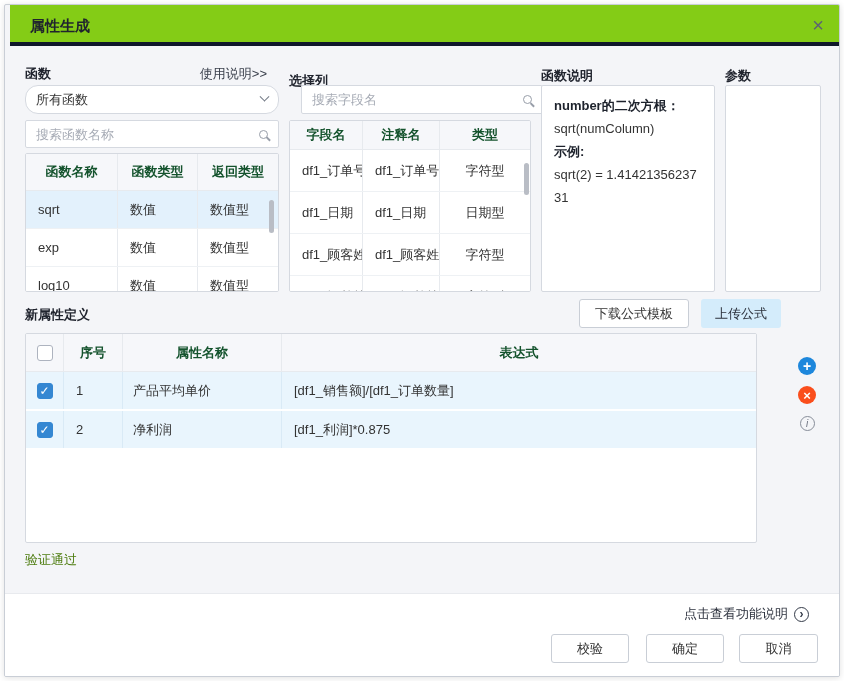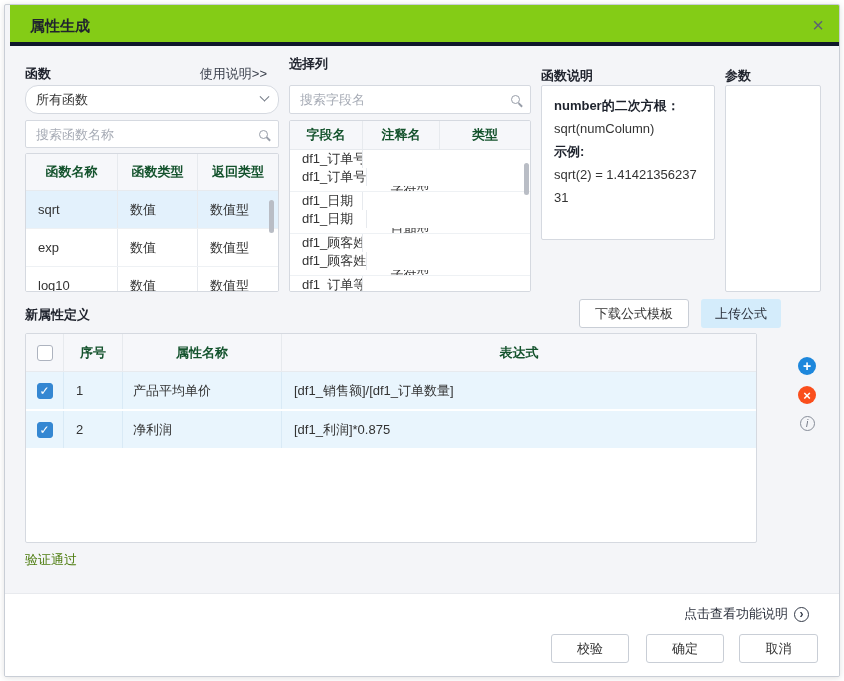--- a/index.html
+++ b/index.html
@@ -42,25 +42,25 @@
 
   
   .ftable { left:20px; top:148px; width:254px; height:139px; }
   .ftable .thead { height:37px; }
   .ftable .brow { height:38px; }
   .f1 { width:92px; } .f2 { width:80px; } .f3 { flex:1; }
 
   
   .ctable { left:284px; top:115px; width:242px; height:172px; }
   .ctable .thead { height:29px; }
-  .ctable .brow { height:42px;flex-direction:column; }
+  .ctable .brow { height:42px; }
   .m1 { width:73px; } .m2 { width:77px; } .m3 { flex:1; }
 
   
-  .docbox { left:536px; top:80px; width:174px; height:155px; padding:8px 12px; font-size:13px; color:#333; line-height:23px; }
+  .docbox { left:536px; top:80px; width:174px; height:207px; padding:8px 12px; font-size:13px; color:#333; line-height:23px; }
   .docbox .b { font-weight:bold; color:#1d222c; }
   .docbox .ex { word-break:break-all; }
   .parambox { left:720px; top:80px; width:96px; height:207px; }
 
   
   .attr-label { left:20px; top:301px; }
   .btn { position:absolute; display:flex; align-items:center; justify-content:center; font-size:13px; color:#333; background:#fff; border:1px solid #c9ced6; border-radius:3px; cursor:pointer; }
   .btn-dl { left:574px; top:294px; width:110px; height:29px; }
   .btn-ul { left:696px; top:294px; width:80px; height:29px; background:#d4ecfb; border:none; color:#2b313c; }
 
@@ -95,21 +95,21 @@
 
   <div class="hdr">
     <div class="hdr-title">属性生成</div>
     <div class="hdr-close">×</div>
   </div>
 
   <div class="label-row-left">
     <span class="sec-label" style="position:static">函数</span>
     <span class="usage-link">使用说明&gt;&gt;</span>
   </div>
-  <div class="sec-label" style="left:284px; top:50px;">选择列</div>
+  <div class="sec-label" style="left:284px; top:67px;">选择列</div>
   <div class="sec-label" style="left:536px; top:62px;">函数说明</div>
   <div class="sec-label" style="left:720px; top:62px;">参数</div>
 
   <div class="box select">
     <span>所有函数</span>
     <span class="chev"></span>
   </div>
 
   <div class="box search-wrap" style="left:20px; top:115px; width:254px; height:28px;">
     <input type="text" placeholder="搜索函数名称" style="">
@@ -133,21 +133,21 @@
       <div class="tcell f3 last">数值型</div>
     </div>
     <div class="trow brow">
       <div class="tcell f1">log10</div>
       <div class="tcell f2">数值</div>
       <div class="tcell f3 last">数值型</div>
     </div>
   </div>
   <div class="thumb" style="left:264px; top:195px; height:33px;"></div>
 
-  <div class="box search-wrap" style="left:284px; top:80px; width:242px; height:29px;">
+  <div class="box search-wrap" style="left:296px; top:80px; width:242px; height:29px;">
     <input type="text" placeholder="搜索字段名" style="">
     <span class="mag"></span>
   </div>
 
   <div class="box tbl ctable">
     <div class="trow thead">
       <div class="tcell ctr m1">字段名</div>
       <div class="tcell ctr m2">注释名</div>
       <div class="tcell ctr m3 last">类型</div>
     </div>

